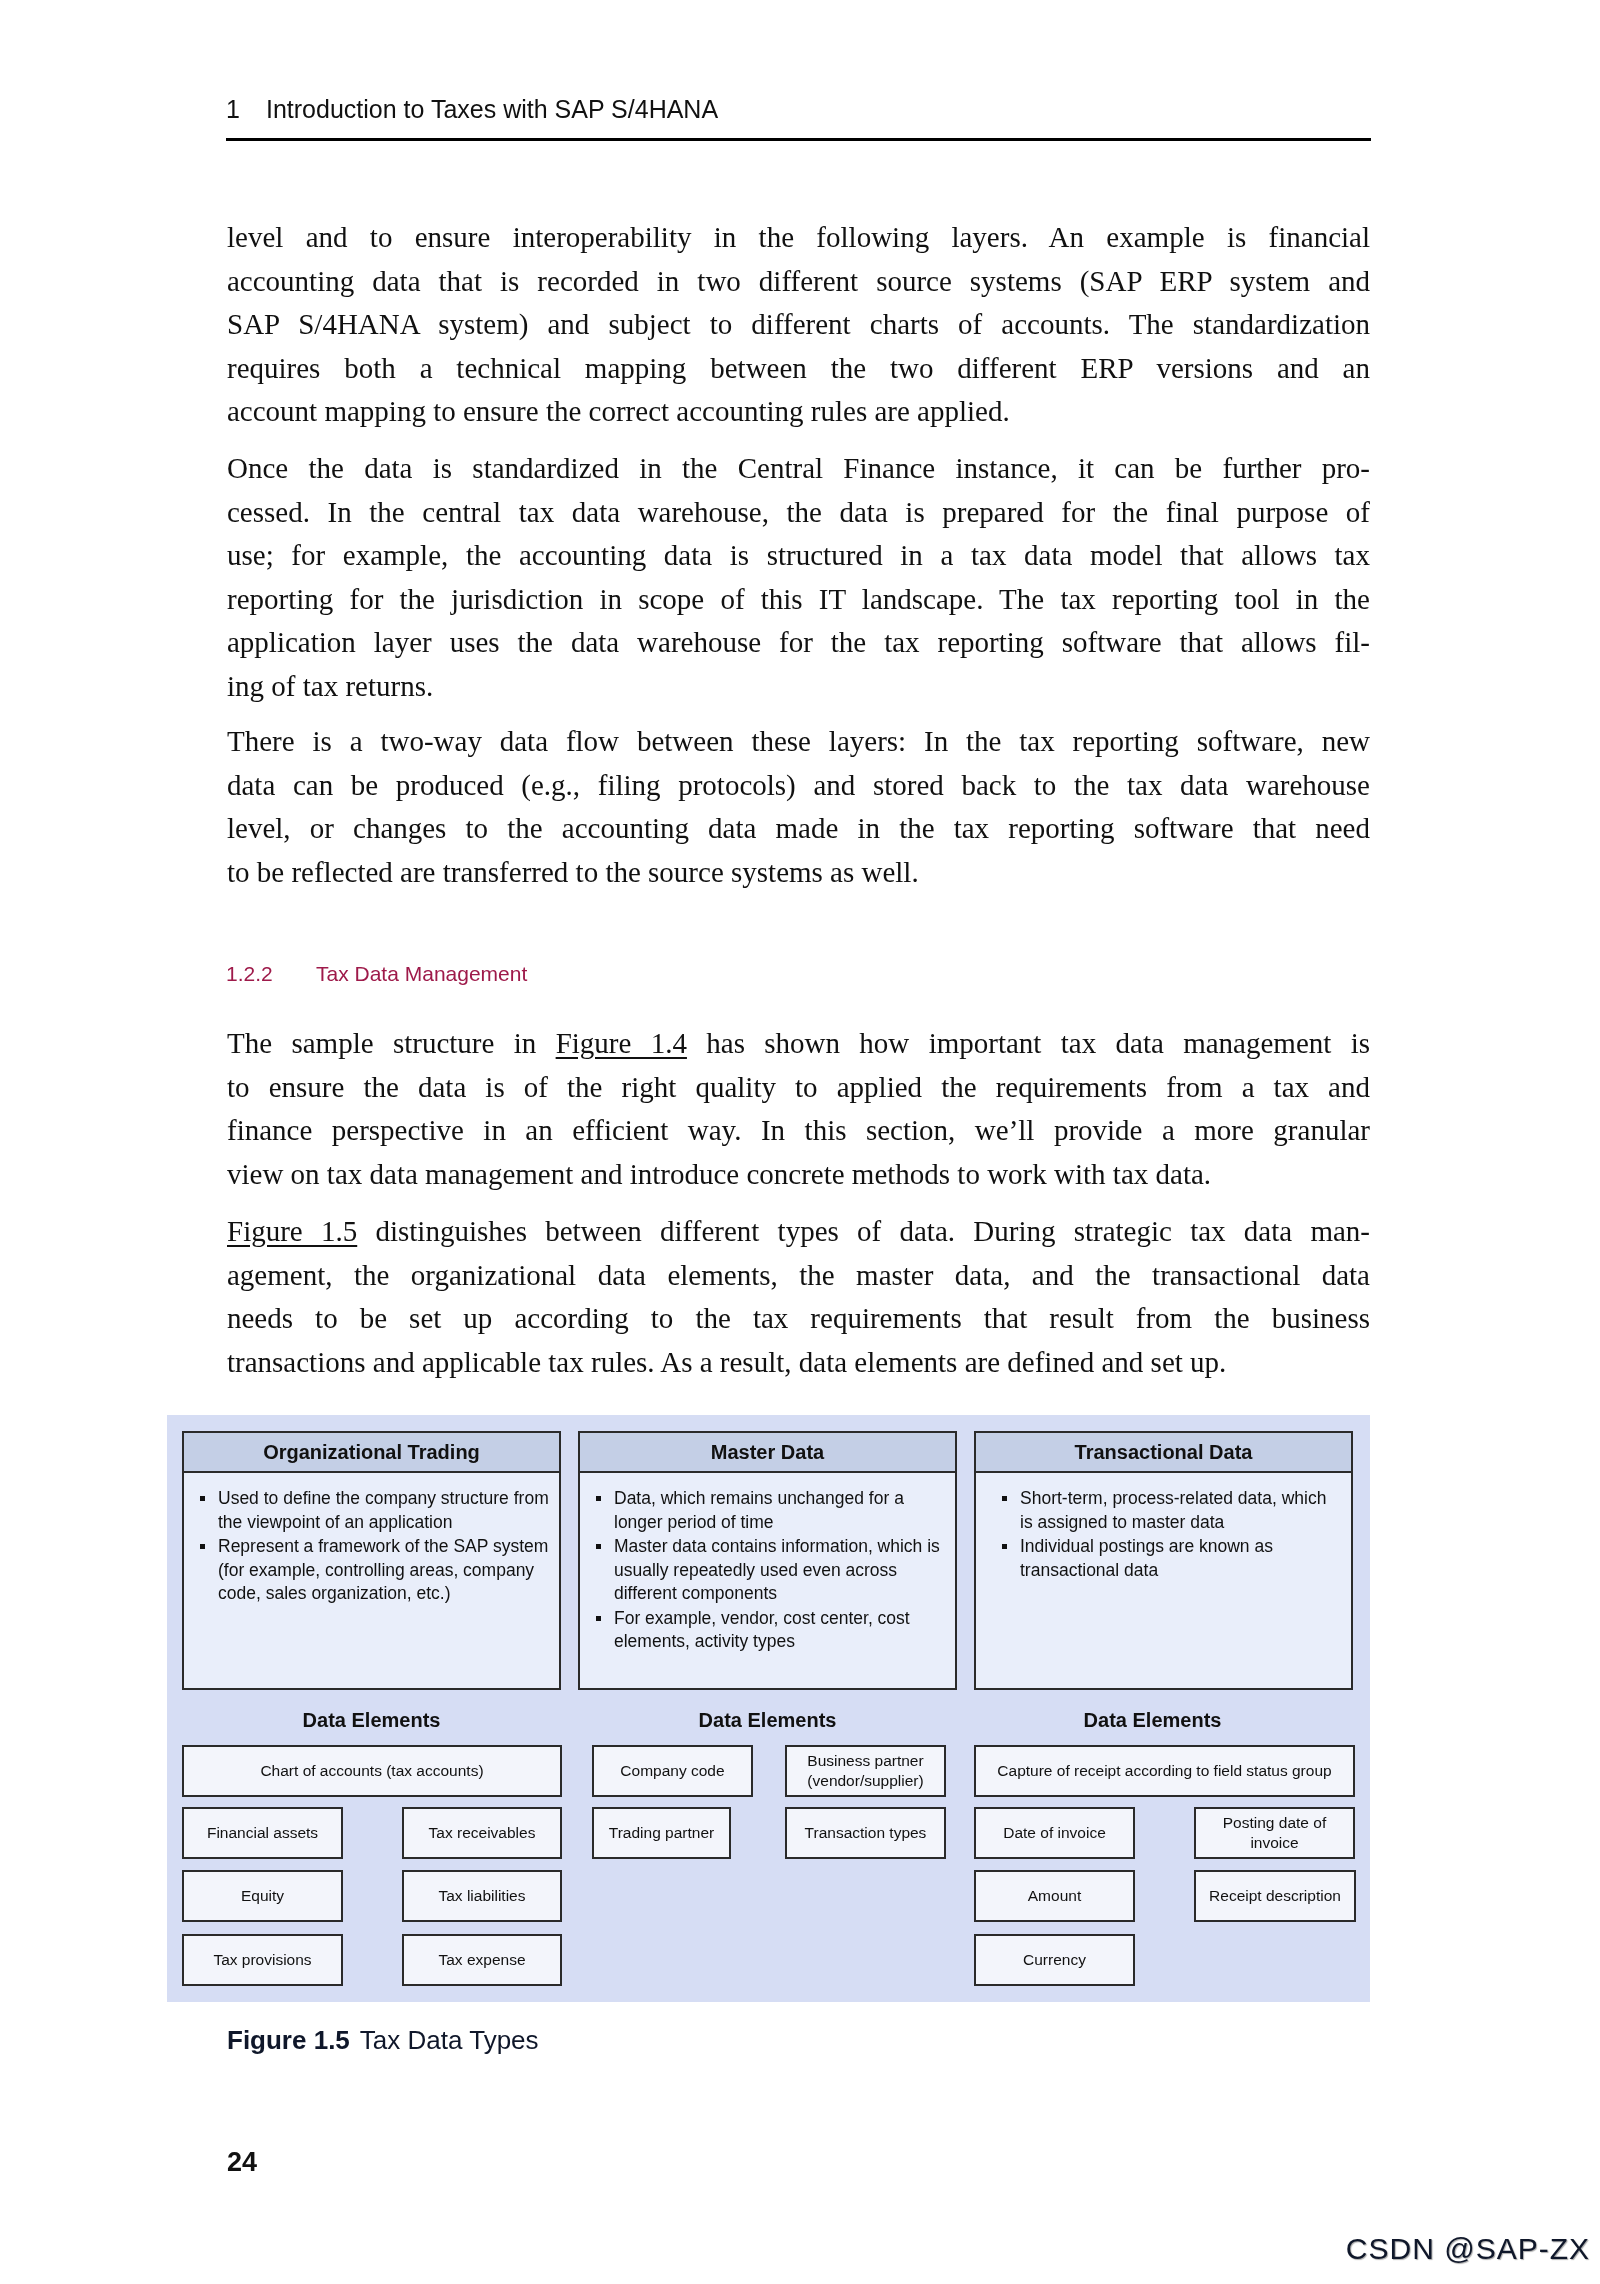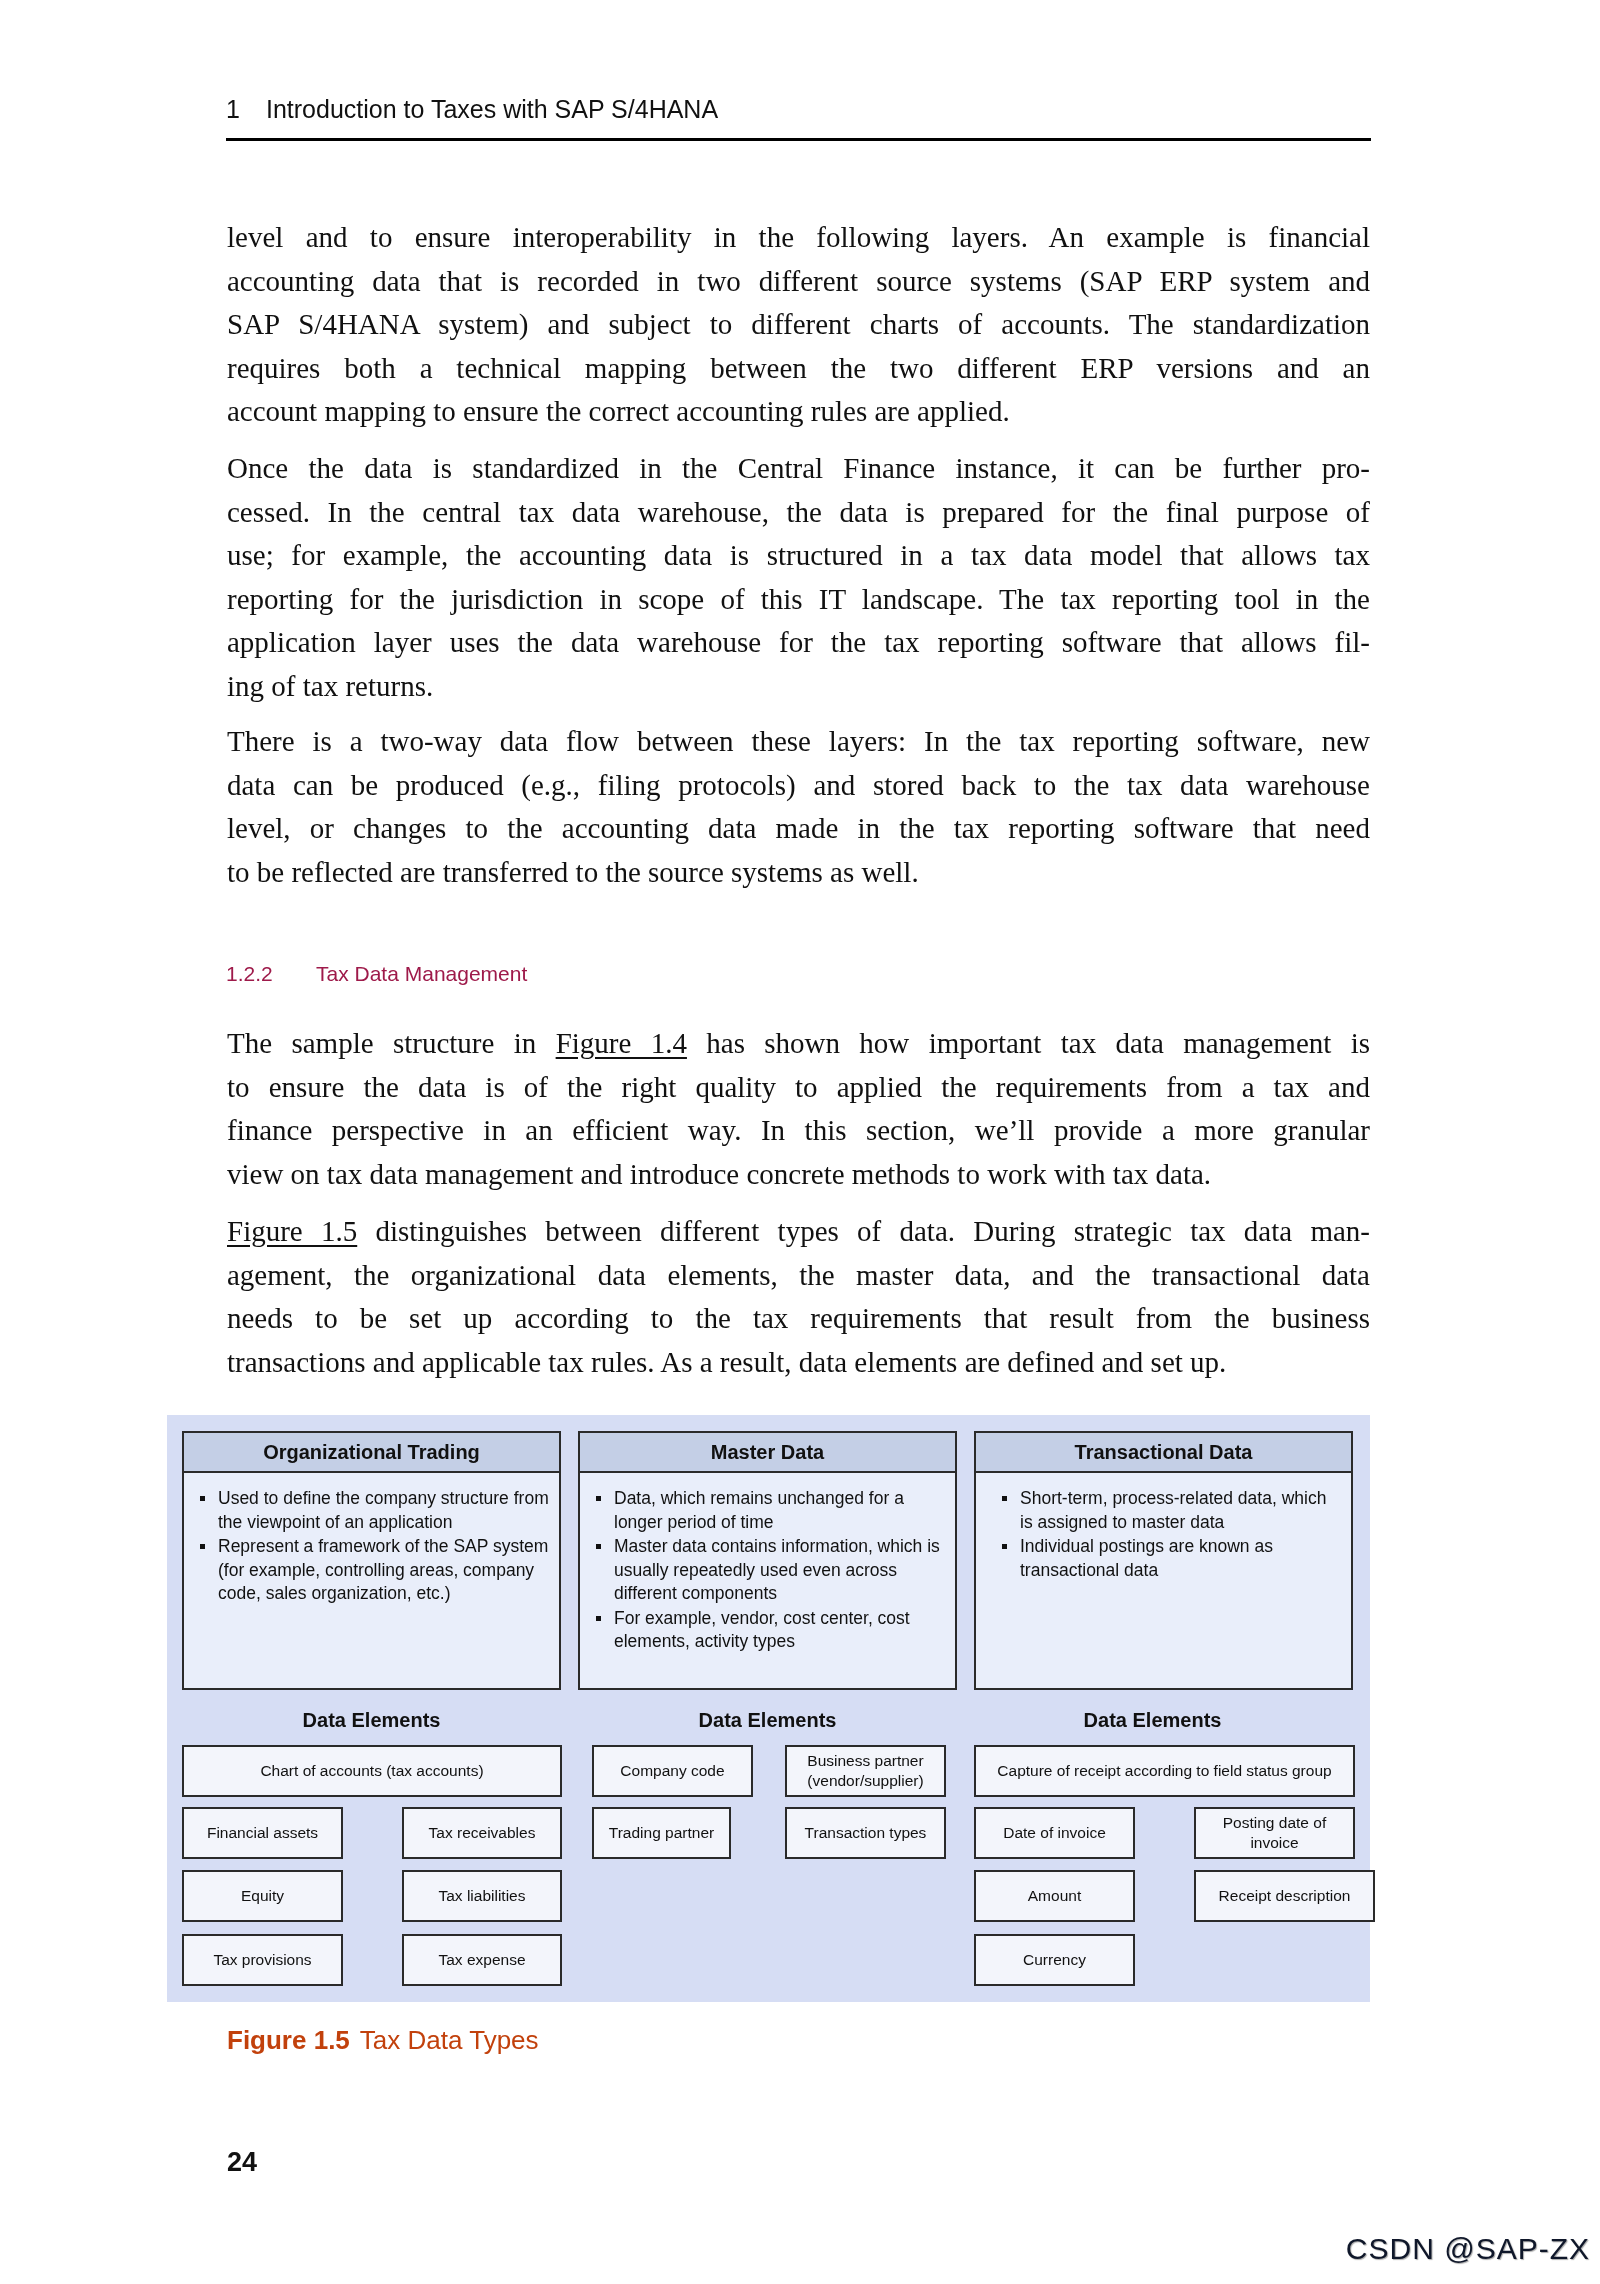--- a/index.html
+++ b/index.html
@@ -15,21 +15,21 @@
   .section-heading { left: 226px; top: 962px; font-family: "Liberation Sans", sans-serif; font-size: 21px; color: #9e1a4a; }
   .section-heading .snum { display: inline-block; width: 90px; }
   .figure { left: 167px; top: 1415px; width: 1203px; height: 587px; background: #d6ddf4; }
   .cat-box { position: absolute; top: 16px; width: 379px; height: 259px; border: 2px solid #2a2a2a; background: #e9eefa; box-sizing: border-box; font-family: "Liberation Sans", sans-serif; }
   .cat-head { height: 38px; line-height: 38px; background: #c4cfe6; border-bottom: 2px solid #2a2a2a; text-align: center; font-weight: bold; font-size: 20px; color: #111; }
   .cat-list { margin: 14px 10px 0 14px; padding: 0; list-style: none; font-size: 17.5px; line-height: 23.5px; color: #111; }
   .cat-list li { position: relative; padding-left: 20px; margin-bottom: 1px; }
   .cat-list li::before { content: ""; position: absolute; left: 2px; top: 9px; width: 5px; height: 5px; background: #111; }
   .de-title { position: absolute; top: 294px; width: 379px; text-align: center; font-family: "Liberation Sans", sans-serif; font-weight: bold; font-size: 20px; color: #111; }
   .de-box { position: absolute; height: 52px; border: 2px solid #2a2a2a; background: #f3f5fb; box-sizing: border-box; display: flex; align-items: center; justify-content: center; text-align: center; font-family: "Liberation Sans", sans-serif; font-size: 15.5px; line-height: 20px; color: #111; padding: 0 4px; }
-  .caption { left: 227px; top: 2025px; font-family: "Liberation Sans", sans-serif; font-size: 26px; color: #c2410c; }
+  .caption { left: 227px; top: 2025px; font-family: "Liberation Sans", sans-serif; font-size: 26px; color: #0f172a; }
   .caption b { margin-right: 10px; }
   .page-number { left: 227px; top: 2147px; font-family: "Liberation Sans", sans-serif; font-size: 27px; font-weight: bold; color: #111; }
   .watermark { right: 10px; top: 2232px; font-family: "Liberation Sans", sans-serif; font-size: 30px; color: #0f172a; text-shadow: 1px 1px 1px #aaa; letter-spacing: 1px; }
 </style>
 </head>
 <body>
 
 <div class="abs running-head">
   <span class="num">1</span><span>Introduction to Taxes with SAP S/4HANA</span>
 </div>
@@ -118,21 +118,21 @@
 
   <div class="de-box" style="left:425px; top:330px; width:161px;">Company code</div>
   <div class="de-box" style="left:618px; top:330px; width:161px;">Business partner (vendor/supplier)</div>
   <div class="de-box" style="left:425px; top:392px; width:139px;">Trading partner</div>
   <div class="de-box" style="left:618px; top:392px; width:161px;">Transaction types</div>
 
   <div class="de-box" style="left:807px; top:330px; width:381px;">Capture of receipt according to field status group</div>
   <div class="de-box" style="left:807px; top:392px; width:161px;">Date of invoice</div>
   <div class="de-box" style="left:1027px; top:392px; width:161px;">Posting date of invoice</div>
   <div class="de-box" style="left:807px; top:455px; width:161px;">Amount</div>
-  <div class="de-box" style="left:1027px; top:455px; width:181px;">Receipt description</div>
+  <div class="de-box" style="left:1027px; top:455px; width:162px;">Receipt description</div>
   <div class="de-box" style="left:807px; top:519px; width:161px;">Currency</div>
 </div>
 
 <div class="abs caption">
   <b>Figure 1.5</b><span>Tax Data Types</span>
 </div>
 
 <div class="abs page-number">24</div>
 
 <div class="abs watermark">CSDN @SAP-ZX</div>

